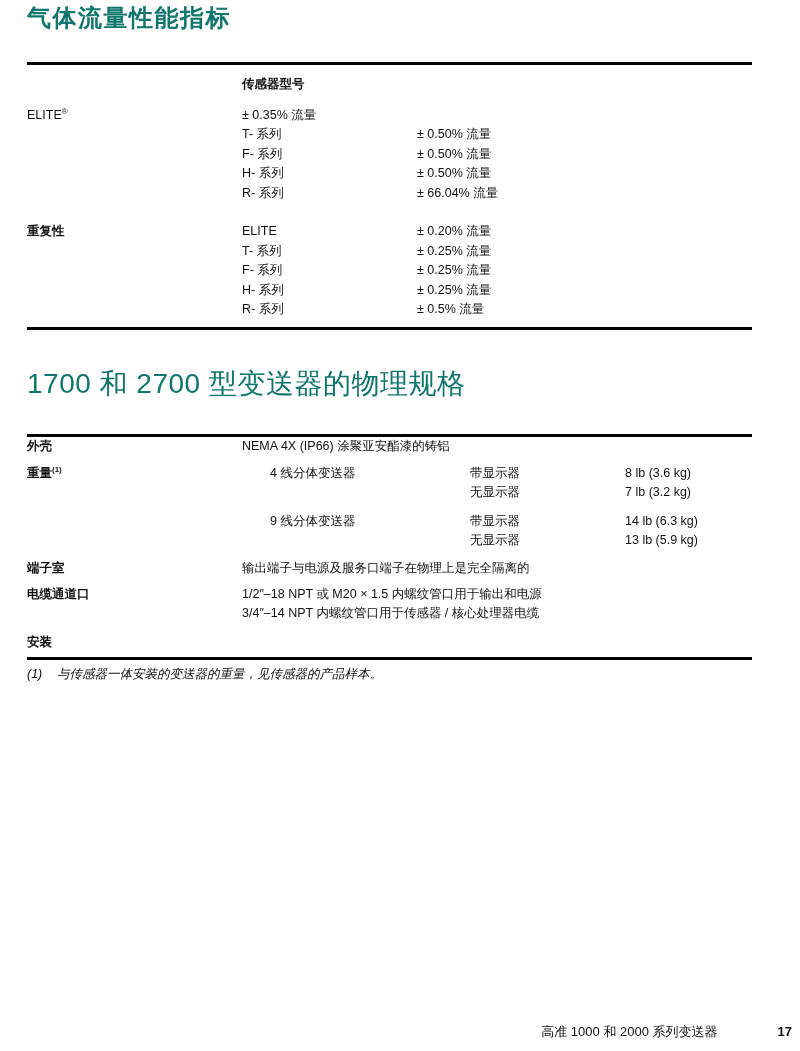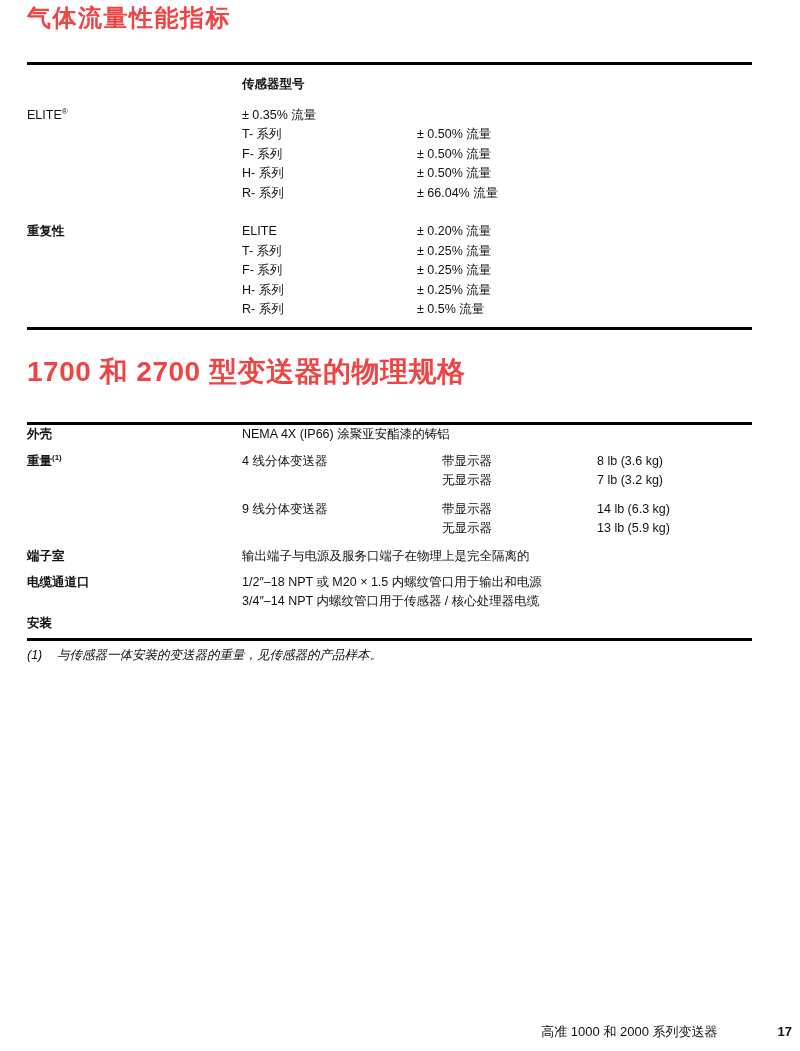--- a/index.html
+++ b/index.html
@@ -3,23 +3,23 @@
 <meta charset="utf-8">
 <style>
   html,body { margin:0; padding:0; }
   body {
     width:800px; height:1051px; background:#ffffff; color:#111111;
     font-family:"Liberation Sans","DejaVu Sans",sans-serif;
     position:relative; overflow:hidden;
   }
   .content { position:absolute; left:27px; top:0; width:725px; }
 
-  h1 { margin:0; color:#ef4444; }
+  h1 { margin:0; color:#0f766e; }
   .title1 { font-size:24px; font-weight:bold; letter-spacing:1.5px; margin-top:5px; line-height:26px; }
-  .title2 { font-size:28px; font-weight:bold; letter-spacing:0.5px; margin-top:26px; line-height:32px; }
+  .title2 { font-size:28px; font-weight:normal; letter-spacing:0.5px; margin-top:38px; line-height:32px; }
 
   .rule { background:#000; height:3px; width:725px; }
   .rule1 { margin-top:31px; }
   .rule2 { margin-top:7px; }
   .rule3 { margin-top:34px; }
   .rule4 { margin-top:5px; }
 
   .txt { font-size:12.5px; line-height:19.5px; }
   .bold { font-weight:bold; }
 
@@ -27,24 +27,24 @@
   .t1-header { display:grid; grid-template-columns:215px 1fr; margin-top:10px; }
   .t1-group { display:block; }
   .t1-g1 { margin-top:11px; }
   .t1-g2 { margin-top:19px; }
   .t1-row { display:grid; grid-template-columns:215px 175px 1fr; }
   sup.reg { font-size:8px; vertical-align:super; line-height:0; }
 
   
   .t2-row { display:grid; grid-template-columns:215px 1fr; }
   .row-enclosure { margin-top:0; }
-  .row-weight { margin-top:7.5px; }
+  .row-weight { margin-top:7.5px;gap:28px; }
   .row-terminal { margin-top:8px; }
   .row-conduit { margin-top:6.5px; }
-  .row-mounting { margin-top:2px; }
+  .row-mounting { margin-top:9px; }
   .wline { display:grid; grid-template-columns:200px 155px 1fr; }
   .wgroup2 { margin-top:9px; }
   .wline-thum { display:grid; grid-template-columns:355px 1fr; margin-top:8px; }
 
   .footnote { display:flex; margin-top:6px; font-size:12.5px; line-height:17px; font-style:italic; color:#0c0c0c; }
   .footnote .marker { width:30px; flex:0 0 30px; }
 
   .footer { position:absolute; top:1024px; right:8px; display:flex; align-items:baseline; gap:60px; font-size:13px; line-height:16px; }
   .footer .pagenum { font-weight:bold; }
 </style>

